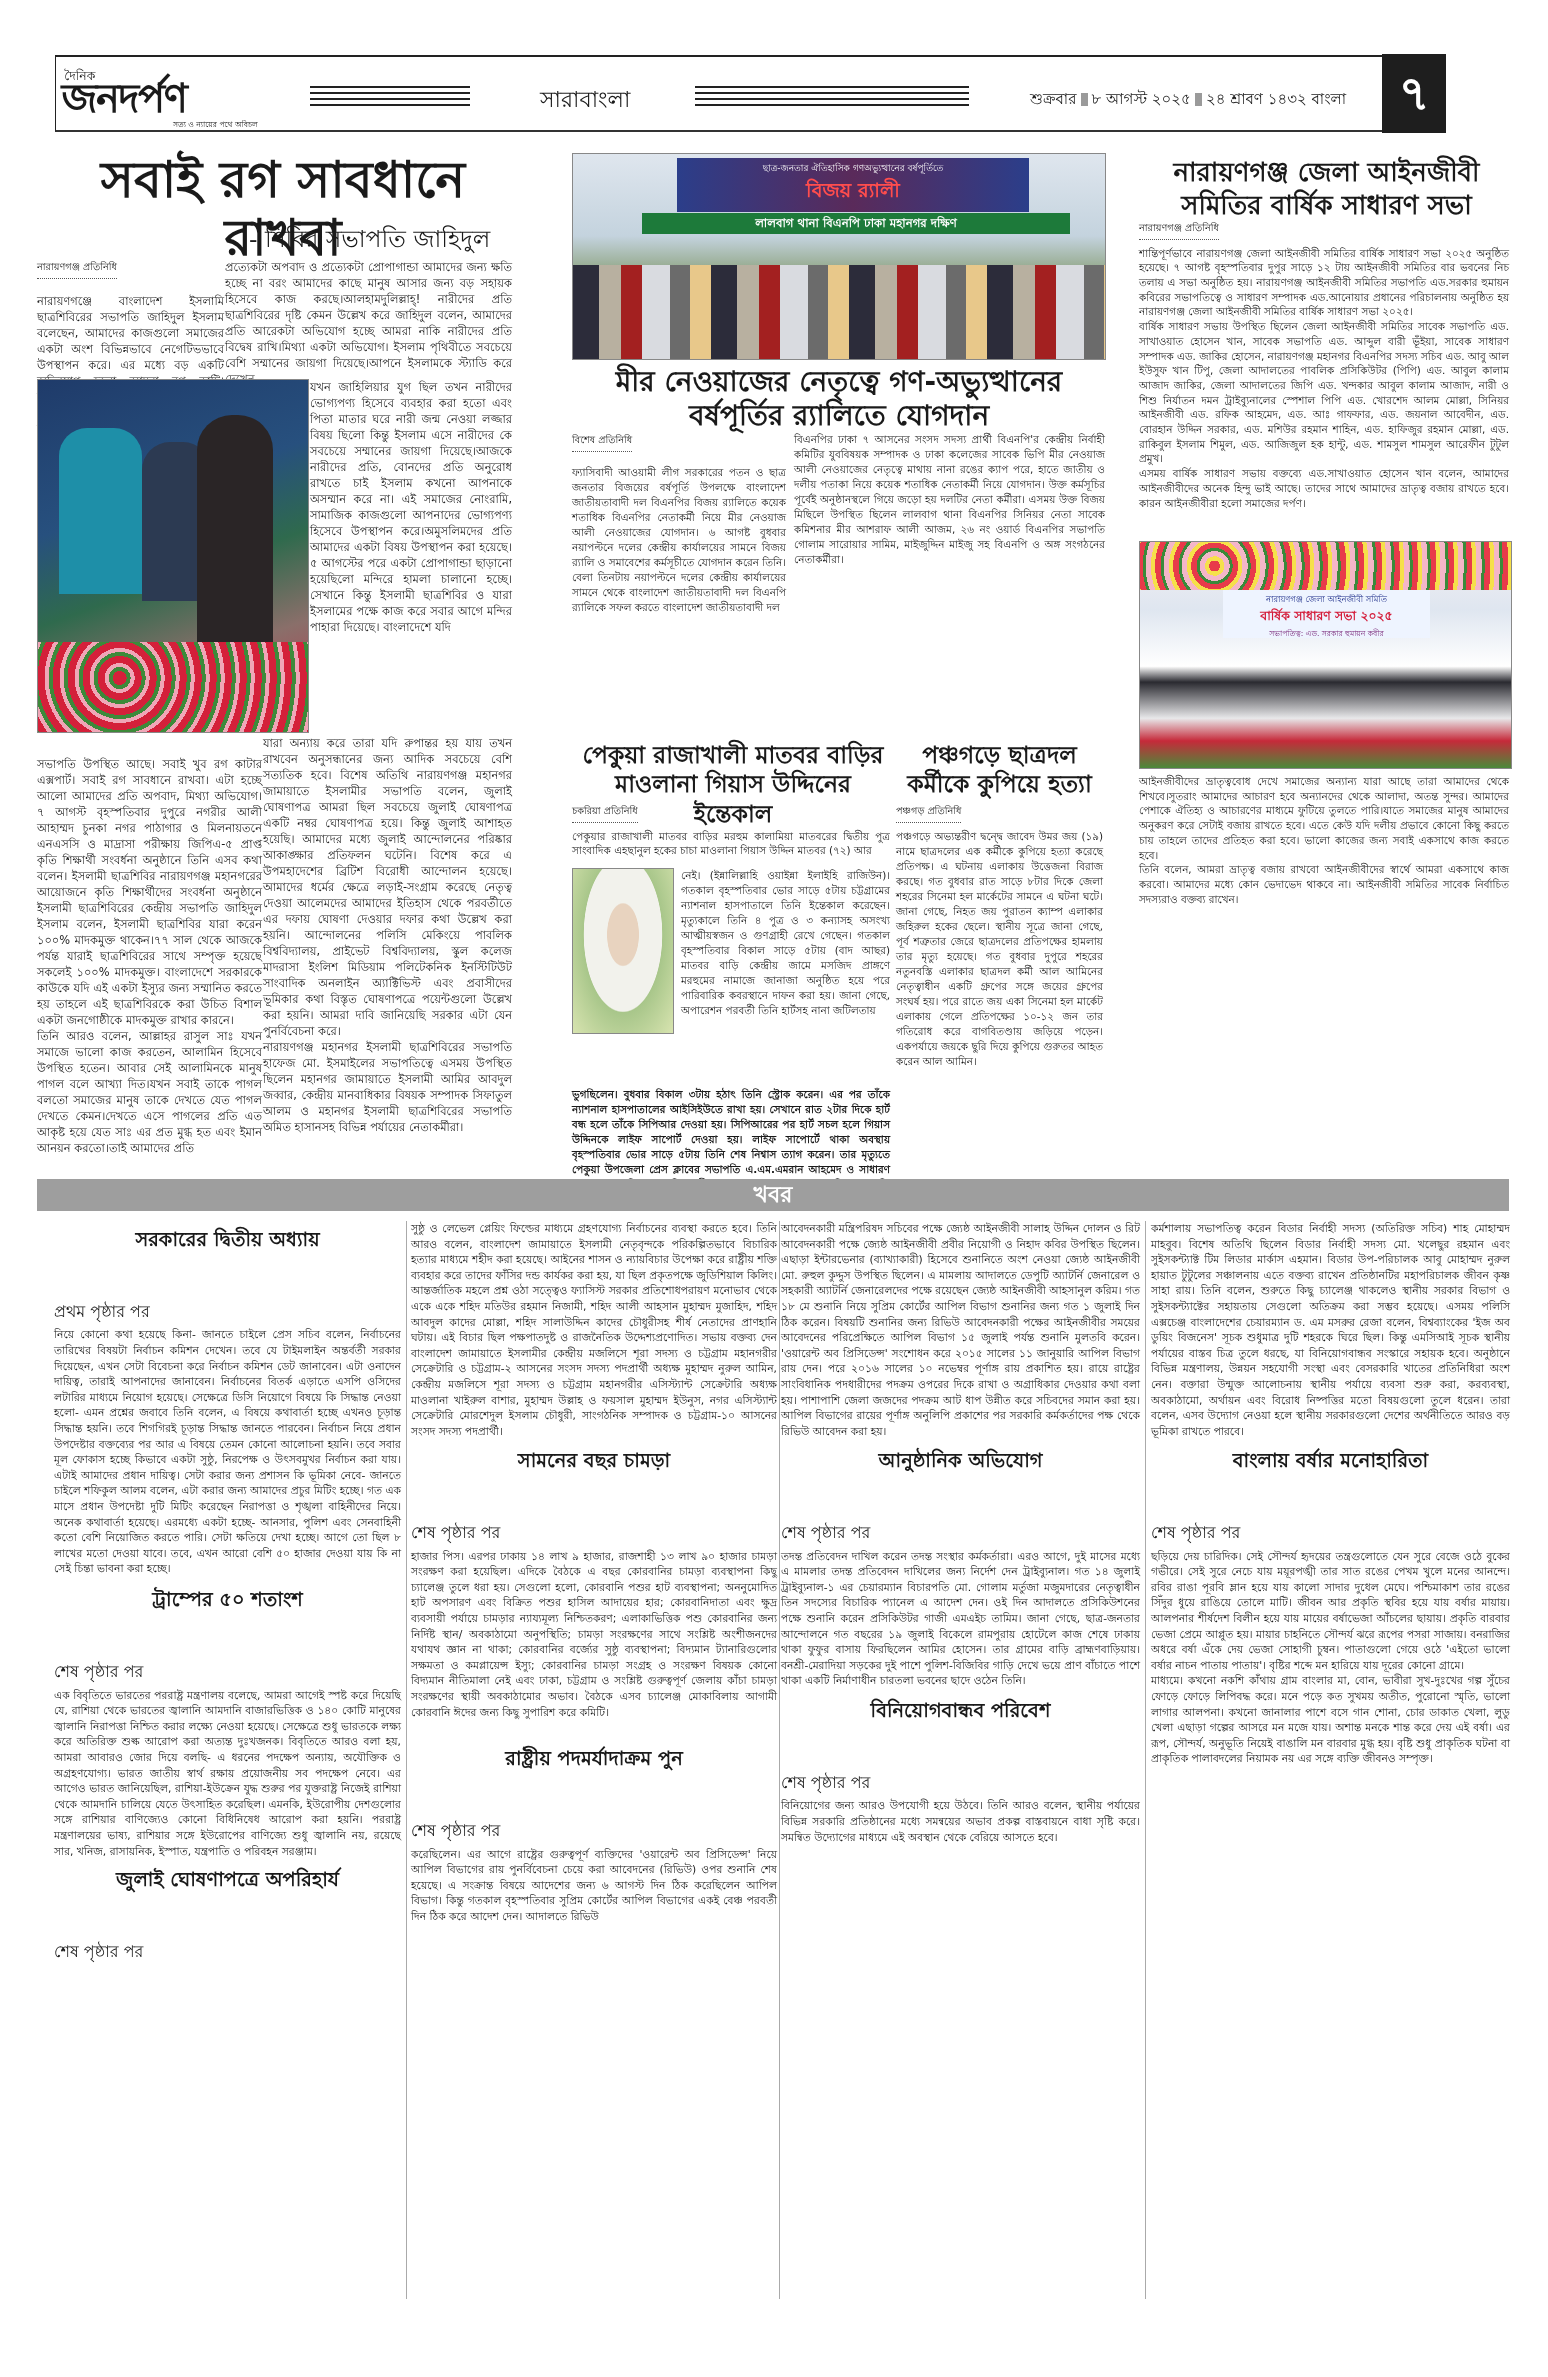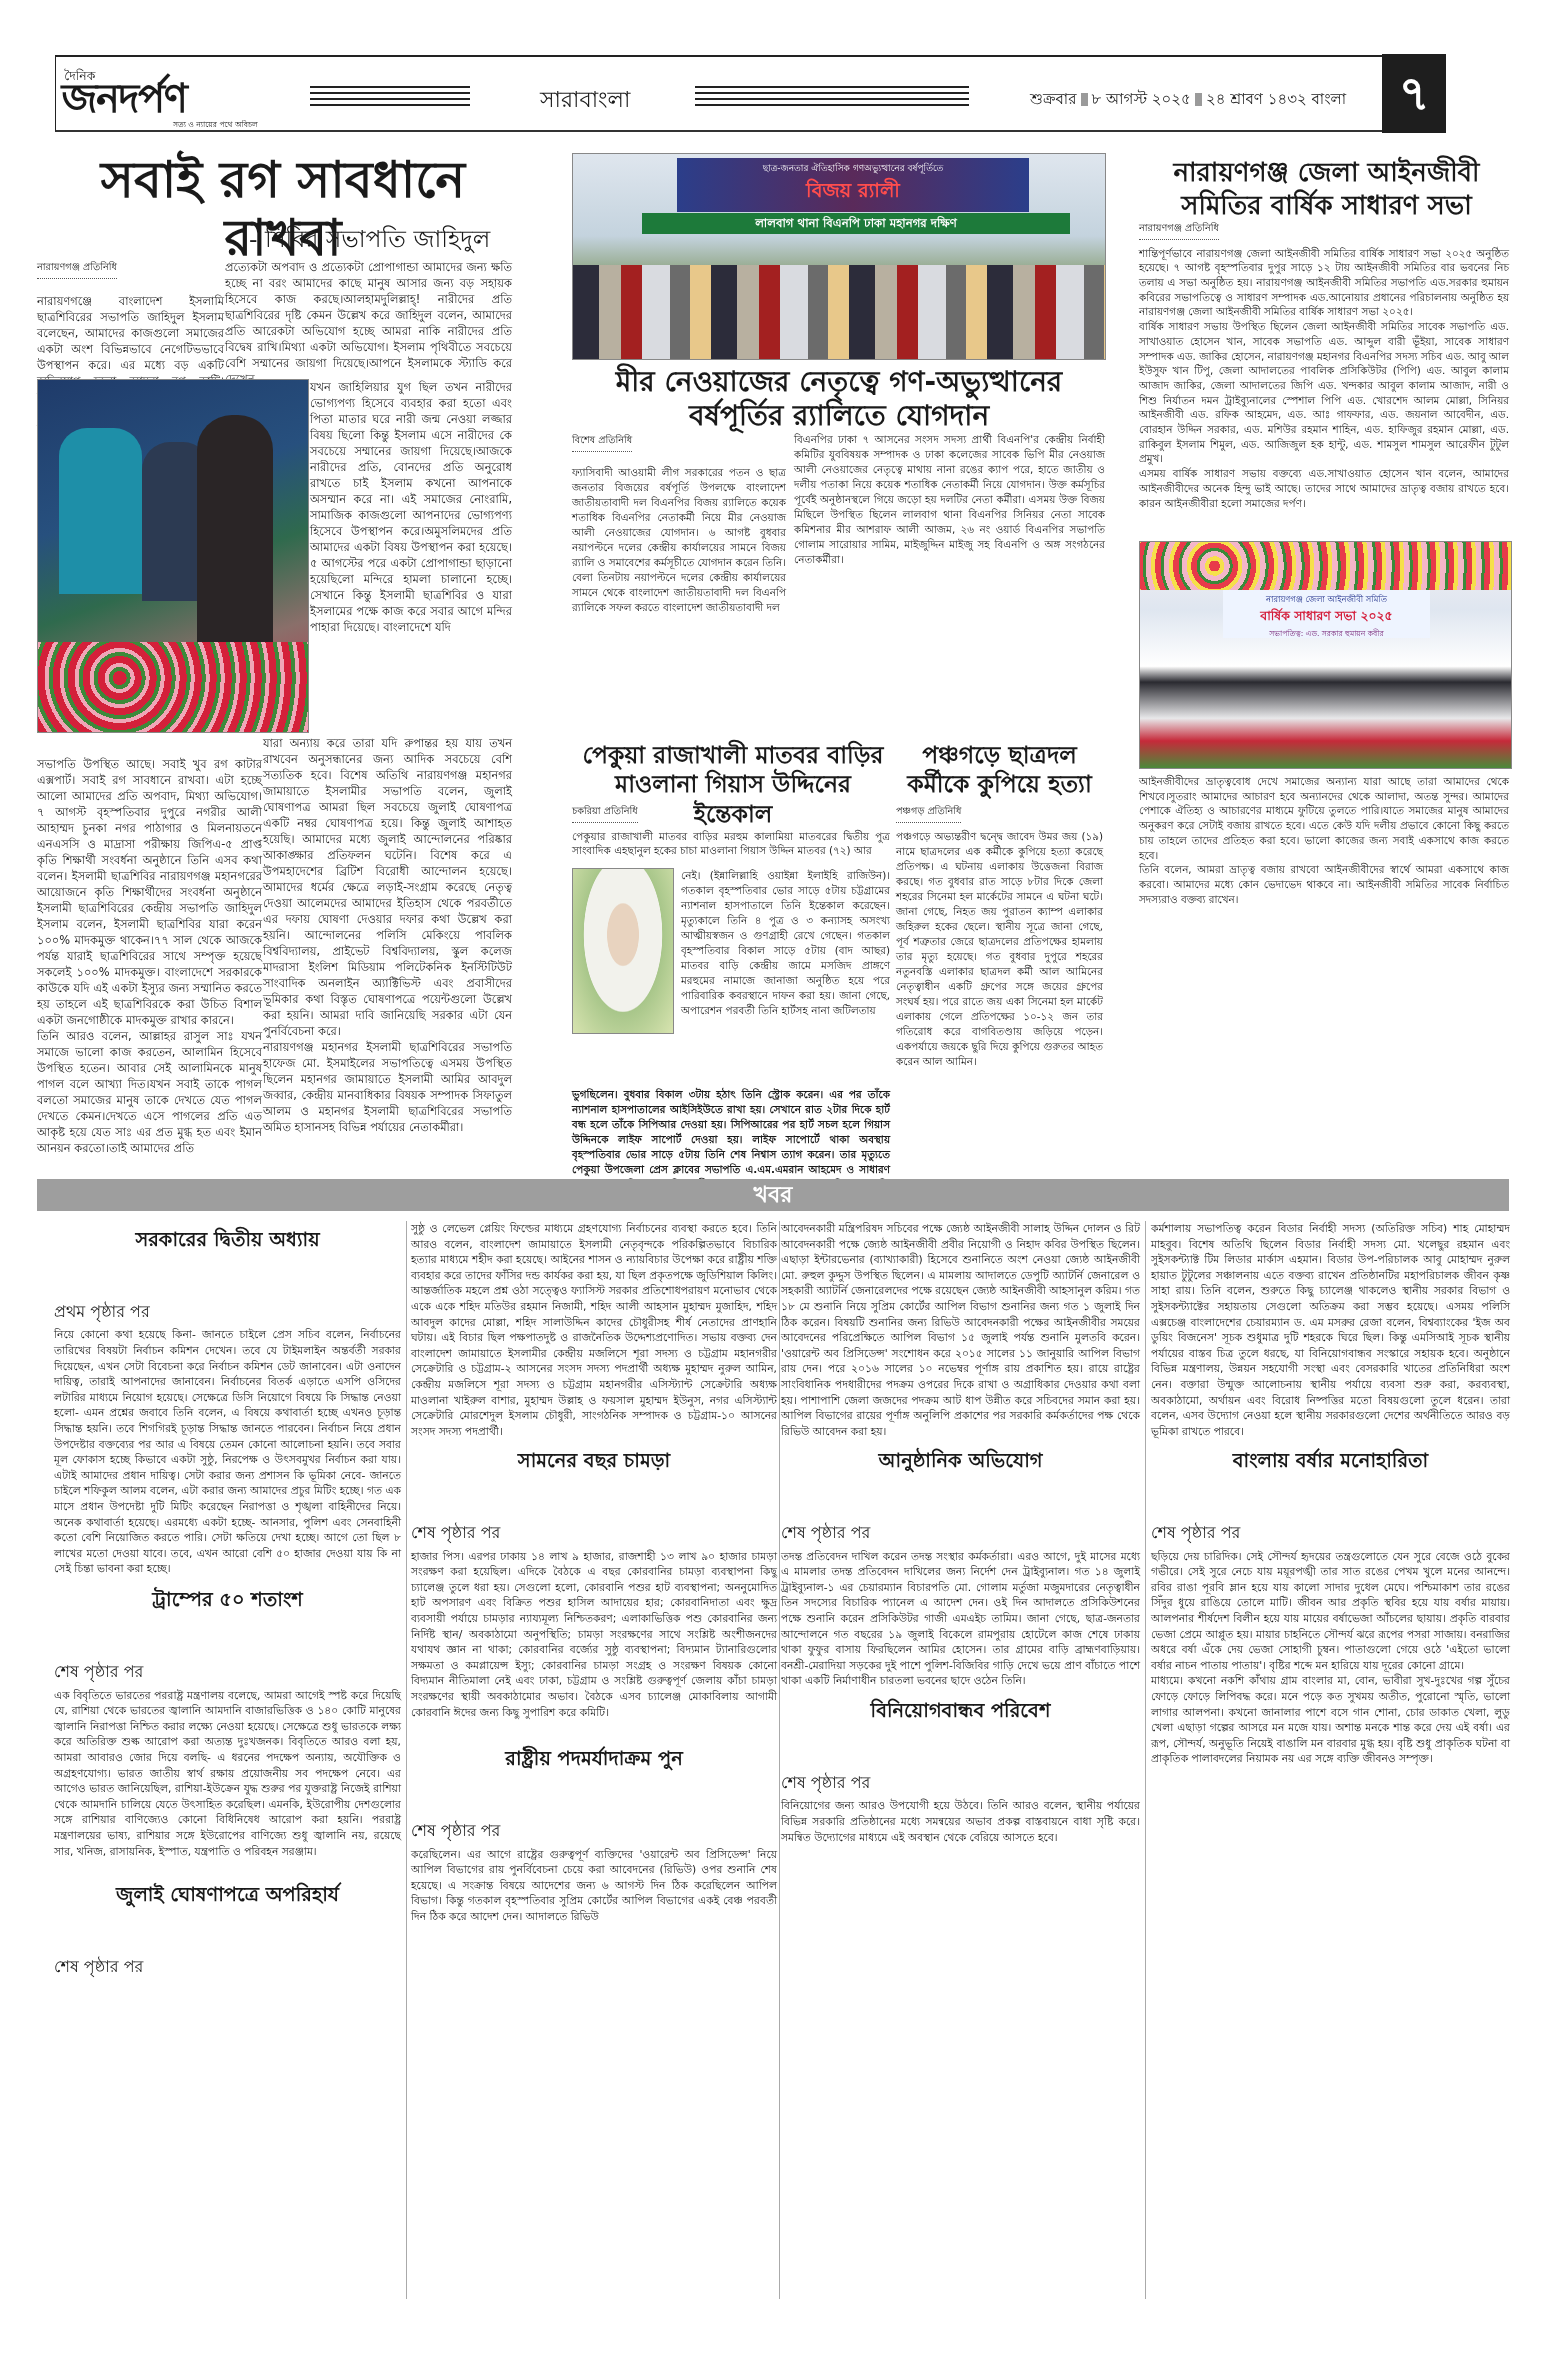--- a/index.html
+++ b/index.html
@@ -141,21 +141,21 @@
 
 <div class="khobor-bar">খবর</div>
 
 <div class="box" style="left:54px; top:1221px; width:347px;">
   <div class="sec-title">সরকারের দ্বিতীয় অধ্যায়</div>
   <div class="cont">প্রথম পৃষ্ঠার পর</div>
   <p class="small-text">নিয়ে কোনো কথা হয়েছে কিনা- জানতে চাইলে প্রেস সচিব বলেন, নির্বাচনের তারিখের বিষয়টা নির্বাচন কমিশন দেখেন। তবে যে টাইমলাইন অন্তর্বর্তী সরকার দিয়েছেন, এখন সেটা বিবেচনা করে নির্বাচন কমিশন ডেট জানাবেন। এটা ওনাদেন দায়িত্ব, তারাই আপনাদের জানাবেন। নির্বাচনের বিতর্ক এড়াতে এসপি ওসিদের লটারির মাধ্যমে নিয়োগ হয়েছে। সেক্ষেত্রে ডিসি নিয়োগে বিষয়ে কি সিদ্ধান্ত নেওয়া হলো- এমন প্রশ্নের জবাবে তিনি বলেন, এ বিষয়ে কথাবার্তা হচ্ছে এখনও চূড়ান্ত সিদ্ধান্ত হয়নি। তবে শিগগিরই চূড়ান্ত সিদ্ধান্ত জানতে পারবেন। নির্বাচন নিয়ে প্রধান উপদেষ্টার বক্তব্যের পর আর এ বিষয়ে তেমন কোনো আলোচনা হয়নি। তবে সবার মূল ফোকাস হচ্ছে কিভাবে একটা সুষ্ঠু, নিরপেক্ষ ও উৎসবমুখর নির্বাচন করা যায়। এটাই আমাদের প্রধান দায়িত্ব। সেটা করার জন্য প্রশাসন কি ভূমিকা নেবে- জানতে চাইলে শফিকুল আলম বলেন, এটা করার জন্য আমাদের প্রচুর মিটিং হচ্ছে। গত এক মাসে প্রধান উপদেষ্টা দুটি মিটিং করেছেন নিরাপত্তা ও শৃঙ্খলা বাহিনীদের নিয়ে। অনেক কথাবার্তা হয়েছে। এরমধ্যে একটা হচ্ছে- আনসার, পুলিশ এবং সেনবাহিনী কতো বেশি নিয়োজিত করতে পারি। সেটা ক্ষতিয়ে দেখা হচ্ছে। আগে তো ছিল ৮ লাখের মতো দেওয়া যাবে। তবে, এখন আরো বেশি ৫০ হাজার দেওয়া যায় কি না সেই চিন্তা ভাবনা করা হচ্ছে।</p>
   <div class="sec-title" style="margin-top:8.3px">ট্রাম্পের ৫০ শতাংশ</div>
   <div class="cont">শেষ পৃষ্ঠার পর</div>
   <p class="small-text">এক বিবৃতিতে ভারতের পররাষ্ট্র মন্ত্রণালয় বলেছে, আমরা আগেই স্পষ্ট করে দিয়েছি যে, রাশিয়া থেকে ভারতের জ্বালানি আমদানি বাজারভিত্তিক ও ১৪০ কোটি মানুষের জ্বালানি নিরাপত্তা নিশ্চিত করার লক্ষ্যে নেওয়া হয়েছে। সেক্ষেত্রে শুধু ভারতকে লক্ষ্য করে অতিরিক্ত শুল্ক আরোপ করা অত্যন্ত দুঃখজনক। বিবৃতিতে আরও বলা হয়, আমরা আবারও জোর দিয়ে বলছি- এ ধরনের পদক্ষেপ অন্যায়, অযৌক্তিক ও অগ্রহণযোগ্য। ভারত জাতীয় স্বার্থ রক্ষায় প্রয়োজনীয় সব পদক্ষেপ নেবে। এর আগেও ভারত জানিয়েছিল, রাশিয়া-ইউক্রেন যুদ্ধ শুরুর পর যুক্তরাষ্ট্র নিজেই রাশিয়া থেকে আমদানি চালিয়ে যেতে উৎসাহিত করেছিল। এমনকি, ইউরোপীয় দেশগুলোর সঙ্গে রাশিয়ার বাণিজ্যেও কোনো বিধিনিষেধ আরোপ করা হয়নি। পররাষ্ট্র মন্ত্রণালয়ের ভাষ্য, রাশিয়ার সঙ্গে ইউরোপের বাণিজ্যে শুধু জ্বালানি নয়, রয়েছে সার, খনিজ, রাসায়নিক, ইস্পাত, যন্ত্রপাতি ও পরিবহন সরঞ্জাম।</p>
-  <div class="sec-title" style="margin-top:21px">জুলাই ঘোষণাপত্রে অপরিহার্য</div>
+  <div class="sec-title" style="margin-top:6px">জুলাই ঘোষণাপত্রে অপরিহার্য</div>
   <div class="cont">শেষ পৃষ্ঠার পর</div>
 </div>
 
 <div class="box" style="left:411px; top:1221px; width:366px;">
   <p class="small-text">সুষ্ঠু ও লেভেল প্লেয়িং ফিল্ডের মাধ্যমে গ্রহণযোগ্য নির্বাচনের ব্যবস্থা করতে হবে। তিনি আরও বলেন, বাংলাদেশ জামায়াতে ইসলামী নেতৃবৃন্দকে পরিকল্পিতভাবে বিচারিক হত্যার মাধ্যমে শহীদ করা হয়েছে। আইনের শাসন ও ন্যায়বিচার উপেক্ষা করে রাষ্ট্রীয় শক্তি ব্যবহার করে তাদের ফাঁসির দন্ড কার্যকর করা হয়, যা ছিল প্রকৃতপক্ষে জুডিশিয়াল কিলিং। আন্তর্জাতিক মহলে প্রশ্ন ওঠা সত্ত্বেও ফ্যাসিস্ট সরকার প্রতিশোধপরায়ণ মনোভাব থেকে একে একে শহিদ মতিউর রহমান নিজামী, শহিদ আলী আহসান মুহাম্মদ মুজাহিদ, শহিদ আবদুল কাদের মোল্লা, শহিদ সালাউদ্দিন কাদের চৌধুরীসহ শীর্ষ নেতাদের প্রাণহানি ঘটায়। এই বিচার ছিল পক্ষপাতদুষ্ট ও রাজনৈতিক উদ্দেশ্যপ্রণোদিত। সভায় বক্তব্য দেন বাংলাদেশ জামায়াতে ইসলামীর কেন্দ্রীয় মজলিসে শূরা সদস্য ও চট্টগ্রাম মহানগরীর সেক্রেটারি ও চট্টগ্রাম-২ আসনের সংসদ সদস্য পদপ্রার্থী অধ্যক্ষ মুহাম্মদ নুরুল আমিন, কেন্দ্রীয় মজলিসে শূরা সদস্য ও চট্টগ্রাম মহানগরীর এসিস্ট্যান্ট সেক্রেটারি অধ্যক্ষ মাওলানা খাইরুল বাশার, মুহাম্মদ উল্লাহ ও ফয়সাল মুহাম্মদ ইউনুস, নগর এসিস্ট্যান্ট সেক্রেটারি মোরশেদুল ইসলাম চৌধুরী, সাংগঠনিক সম্পাদক ও চট্টগ্রাম-১০ আসনের সংসদ সদস্য পদপ্রার্থী।</p>
   <div class="sec-title" style="margin-top:7px">সামনের বছর চামড়া</div>
   <div class="cont">শেষ পৃষ্ঠার পর</div>
   <p class="small-text">হাজার পিস। এরপর ঢাকায় ১৪ লাখ ৯ হাজার, রাজশাহী ১৩ লাখ ৯০ হাজার চামড়া সংরক্ষণ করা হয়েছিল। এদিকে বৈঠকে এ বছর কোরবানির চামড়া ব্যবস্থাপনা কিছু চ্যালেঞ্জ তুলে ধরা হয়। সেগুলো হলো, কোরবানি পশুর হাট ব্যবস্থাপনা; অননুমোদিত হাট অপসারণ এবং বিক্রিত পশুর হাসিল আদায়ের হার; কোরবানিদাতা এবং ক্ষুদ্র ব্যবসায়ী পর্যায়ে চামড়ার ন্যায্যমূল্য নিশ্চিতকরণ; এলাকাভিত্তিক পশু কোরবানির জন্য নির্দিষ্ট স্থান/ অবকাঠামো অনুপস্থিতি; চামড়া সংরক্ষণের সাথে সংশ্লিষ্ট অংশীজনদের যথাযথ জ্ঞান না থাকা; কোরবানির বর্জ্যের সুষ্ঠু ব্যবস্থাপনা; বিদ্যমান ট্যানারিগুলোর সক্ষমতা ও কমপ্লায়েন্স ইস্যু; কোরবানির চামড়া সংগ্রহ ও সংরক্ষণ বিষয়ক কোনো বিদ্যমান নীতিমালা নেই এবং ঢাকা, চট্টগ্রাম ও সংশ্লিষ্ট গুরুত্বপূর্ণ জেলায় কাঁচা চামড়া সংরক্ষণের স্থায়ী অবকাঠামোর অভাব। বৈঠকে এসব চ্যালেঞ্জ মোকাবিলায় আগামী কোরবানি ঈদের জন্য কিছু সুপারিশ করে কমিটি।</p>
   <div class="sec-title" style="margin-top:24px">রাষ্ট্রীয় পদমর্যাদাক্রম পুন</div>
   <div class="cont">শেষ পৃষ্ঠার পর</div>

